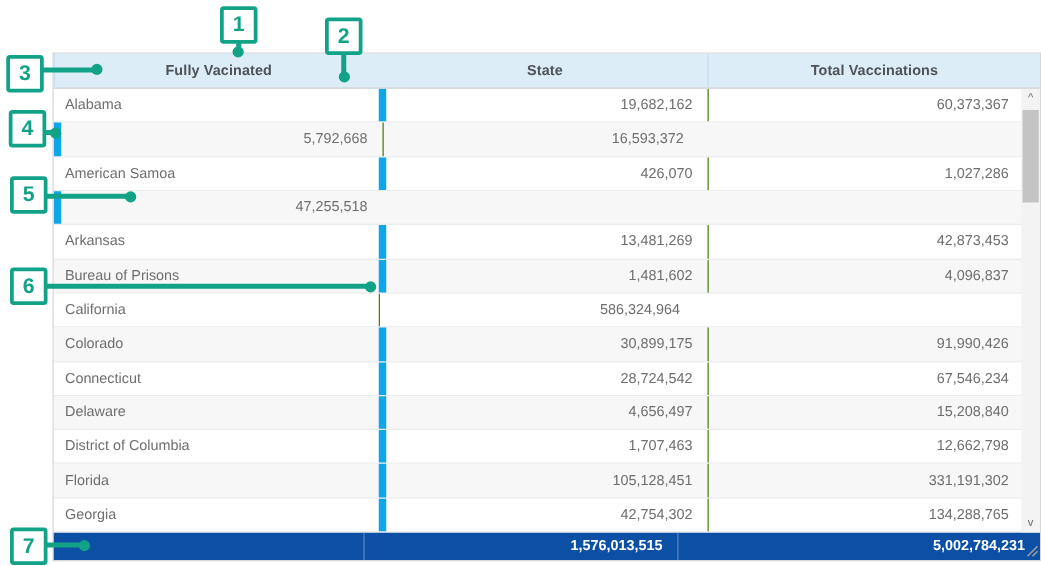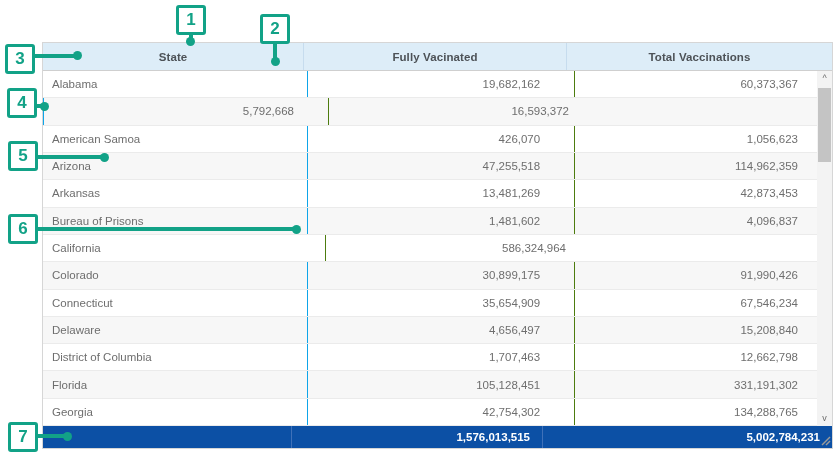--- a/index.html
+++ b/index.html
@@ -48,31 +48,30 @@
     flex: 1;
     display: flex;
     flex-direction: column;
     overflow: hidden;
   }
   .tr {
     flex: 1;
     display: flex;
     border-bottom: 1px solid #ebebeb;
     background: #ffffff;
-    gap: 22px;
   }
   .tr:nth-child(even) { background: #f7f7f7; }
   .td {
     display: flex;
     align-items: center;
     font-size: 11.5px;
     color: #6e6e6e;
   }
   .td.c1 { width: 260px; padding-left: 9px; }
-  .td.c2 { width: 263px; justify-content: flex-end; padding-right: 12px; border-left: 1px solid #0ea5e9; }
+  .td.c2 { width: 263px; justify-content: flex-end; padding-right: 12px; border-left: 6px solid #0ea5e9; }
   .td.c3 { width: 253px; justify-content: flex-end; padding-right: 12px; border-left: 1px solid #4d7c0f; }
   .td.gutter { flex: 1; }
 
   
   .vscroll {
     position: absolute;
     top: 0; right: 0;
     width: 15px; height: 100%;
     background: #f3f3f3;
     z-index: 3;
@@ -150,48 +149,46 @@
   }
 </style>
 </head>
 <body>
 
 <div class="stage">
 
   <div class="table-widget">
 
     <div class="thead">
+      <div class="th c2">Fully Vacinated</div>
       <div class="th c1">State</div>
-      <div class="th c2">Fully Vacinated</div>
       <div class="th c3">Total Vaccinations</div>
     </div>
 
     <div class="tbody">
 
       <div class="tr">
         <div class="td c1">Alabama</div>
         <div class="td c2">19,682,162</div>
         <div class="td c3">60,373,367</div>
         <div class="td gutter"></div>
       </div>
       <div class="tr">
         <div class="td c2">5,792,668</div>
         <div class="td c3">16,593,372</div>
         <div class="td gutter"></div>
       </div>
       <div class="tr">
         <div class="td c1">American Samoa</div>
         <div class="td c2">426,070</div>
-        <div class="td c3">1,056,623</div>
-        <div class="td gutter"></div>
-      </div>
-      <div class="tr">
-        <div class="td c1">Arizona</div>
+        <div class="td c3">1,027,286</div>
+        <div class="td gutter"></div>
+      </div>
+      <div class="tr">
         <div class="td c2">47,255,518</div>
-        <div class="td c3">114,962,359</div>
         <div class="td gutter"></div>
       </div>
       <div class="tr">
         <div class="td c1">Arkansas</div>
         <div class="td c2">13,481,269</div>
         <div class="td c3">42,873,453</div>
         <div class="td gutter"></div>
       </div>
       <div class="tr">
         <div class="td c1">Bureau of Prisons</div>
@@ -205,21 +202,21 @@
         <div class="td gutter"></div>
       </div>
       <div class="tr">
         <div class="td c1">Colorado</div>
         <div class="td c2">30,899,175</div>
         <div class="td c3">91,990,426</div>
         <div class="td gutter"></div>
       </div>
       <div class="tr">
         <div class="td c1">Connecticut</div>
-        <div class="td c2">35,654,909</div>
+        <div class="td c2">28,724,542</div>
         <div class="td c3">67,546,234</div>
         <div class="td gutter"></div>
       </div>
       <div class="tr">
         <div class="td c1">Delaware</div>
         <div class="td c2">4,656,497</div>
         <div class="td c3">15,208,840</div>
         <div class="td gutter"></div>
       </div>
       <div class="tr">

